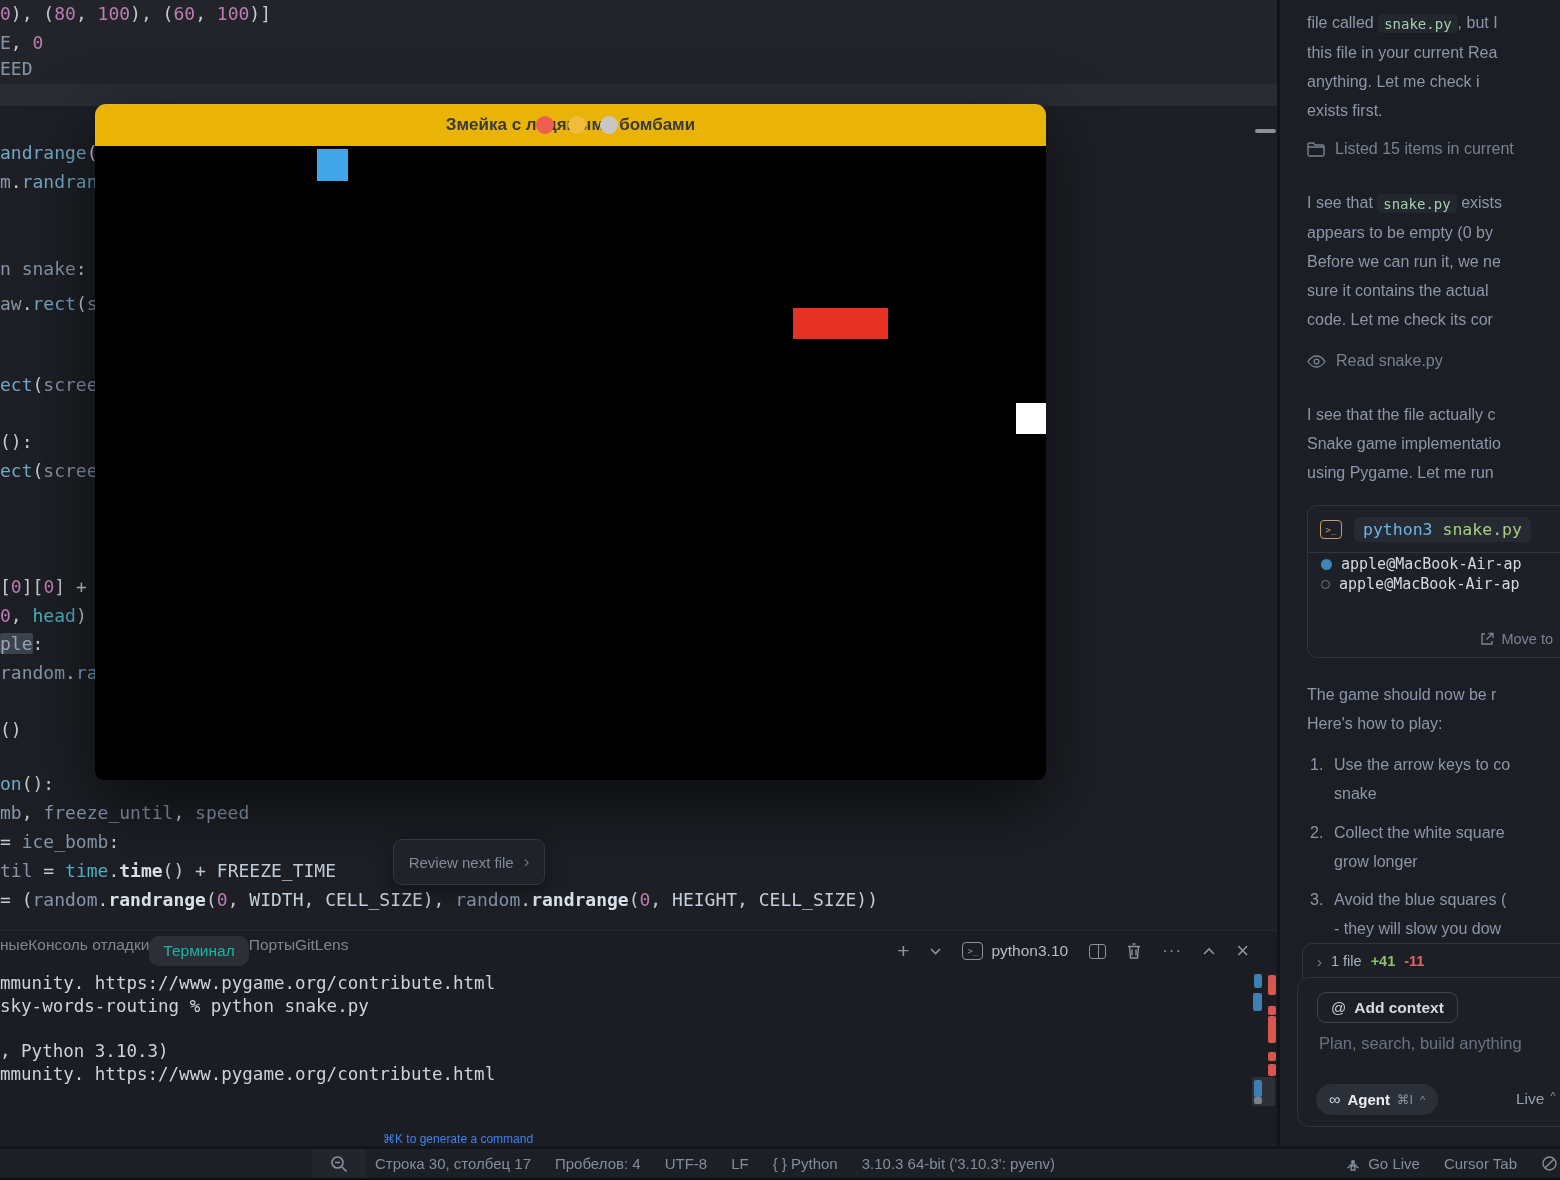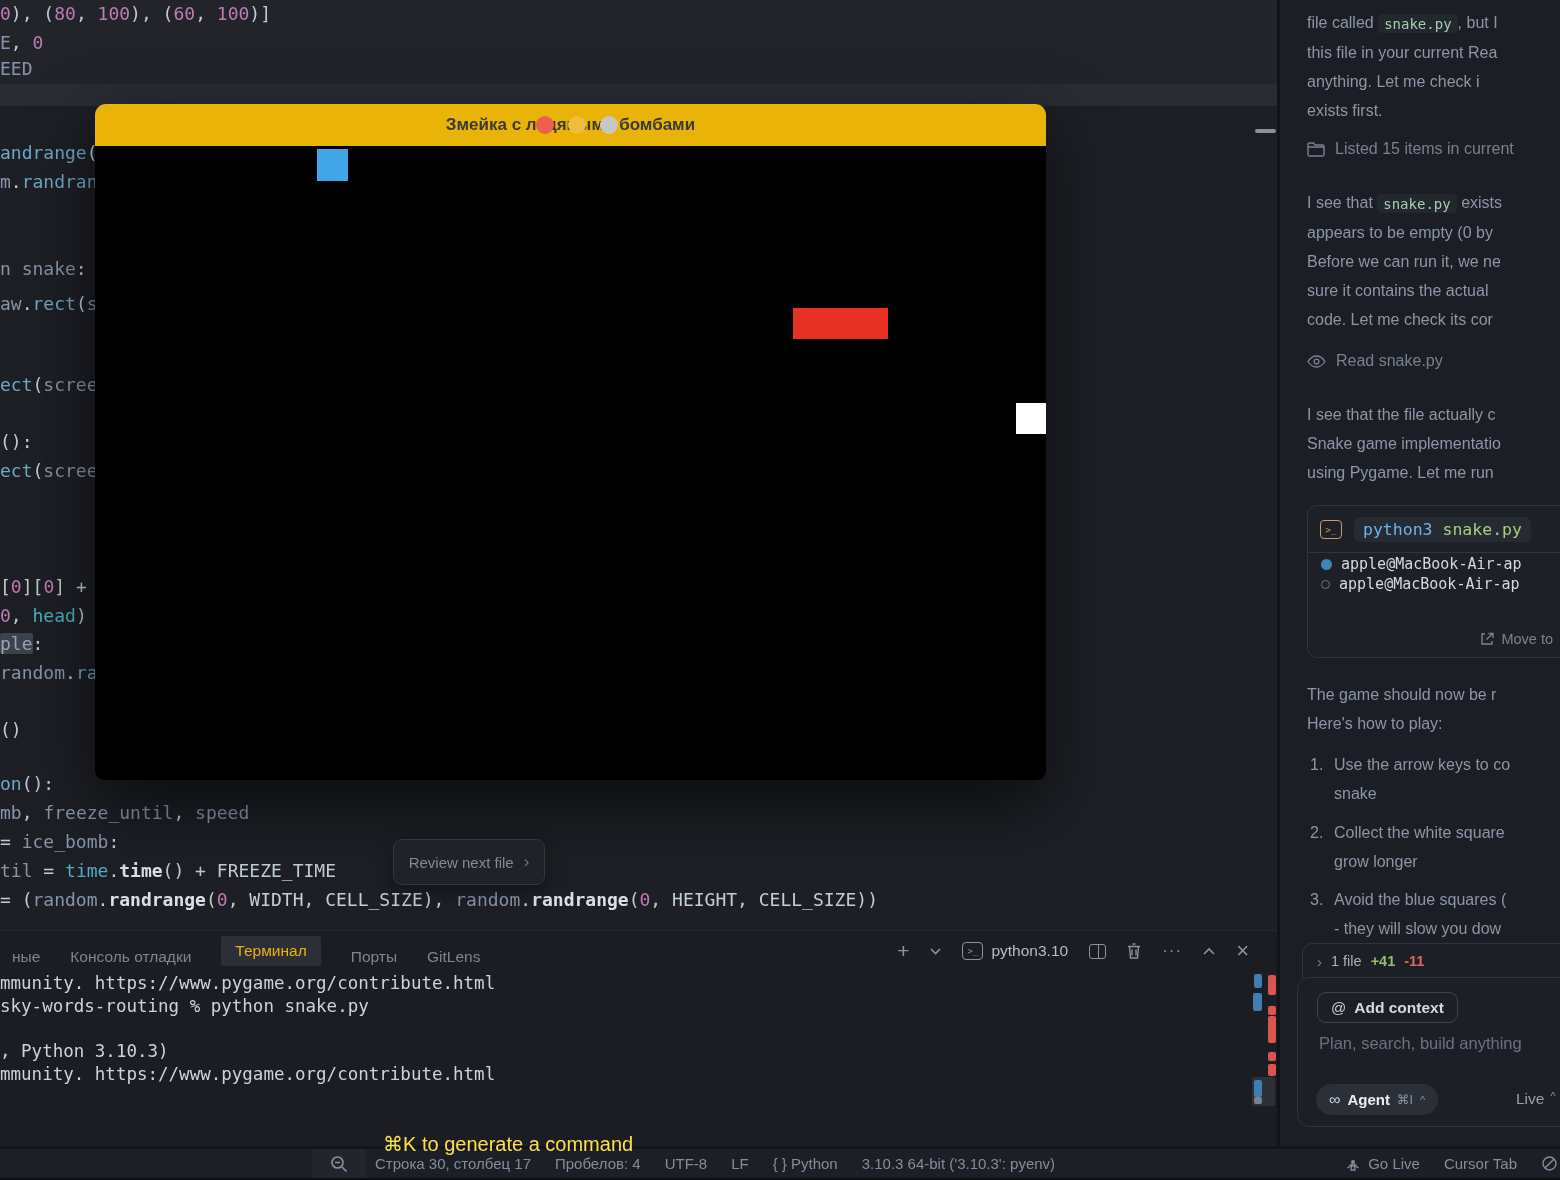--- a/index.html
+++ b/index.html
@@ -41,33 +41,33 @@
   }
   .g-title { position:absolute; left:0; right:0; text-align:center; font-size:17px; font-weight:700; color:#3a3a3a; }
   .lights { position:relative; display:flex; gap:14px; margin-left:12px; z-index:2; }
   .tl { width:18px; height:18px; border-radius:50%; }
   .tl.red { background:#ee5f52; } .tl.yel { background:#f0bc3e; } .tl.gry { background:#c9c7c4; }
   .g-canvas { position:relative; height:634px; background:#000; border-radius:0 0 9px 9px; overflow:hidden; }
   .g-obj { position:absolute; }
   
   .terminal { position:absolute; left:0; top:930px; width:1277px; height:216px; background:#1b1d22; border-top:1px solid #26282e; }
   .term-header { position:absolute; left:0; top:2px; width:1277px; height:36px; display:flex; align-items:center; }
-  .term-tabs { display:flex; align-items:flex-end; gap:30px; padding-left:12px; }
+  .term-tabs { display:flex; align-items:flex-start; padding-left:0; }
   .term-tab { color:#7d8693; font-size:15.5px; cursor:pointer; white-space:nowrap; }
-  .term-tab.active { color:#eab308; background:#2c2f36; border-radius:2px; padding:6px 14px; }
+  .term-tab.active { color:#14b8a6; background:#2c2f36; border-radius:10px; padding:6px 14px; }
   .term-actions { position:absolute; right:28px; top:0; height:36px; display:flex; align-items:center; gap:21px; color:#8a93a1; }
   .ta-ic { display:flex; align-items:center; color:#8a93a1; font-size:17px; cursor:pointer; }
   .shell-badge { display:flex; align-items:center; gap:8px; cursor:pointer; }
   .badge-box { width:21px; height:18px; border:1.6px solid #8a93a1; border-radius:4px; font-family:"DejaVu Sans Mono",monospace; font-size:9px; display:flex; align-items:center; justify-content:center; color:#8a93a1; }
   .shell-label { color:#b6bdc9; font-size:15.5px; }
   .split-ic { width:17px; height:15px; border:1.6px solid #8a93a1; border-radius:3px; position:relative; }
   .split-ic::after { content:""; position:absolute; left:50%; top:0; bottom:0; width:1.6px; background:#8a93a1; }
   .term-lines-wrap { position:absolute; left:0; top:40px; width:1277px; height:130px; }
   .term-line { position:absolute; left:0; white-space:pre; color:#ced3da; font-family:"DejaVu Sans Mono","Liberation Mono",monospace; font-size:17.5px; }
-  .cmdk-hint { position:absolute; left:383px; top:1132px; color:#fde047; font-size:20px; z-index:2; }
+  .cmdk-hint { position:absolute; left:383px; top:1132px; color:#3b82f6; font-size:12px; z-index:2; }
   .mm-layer { position:absolute; left:0; top:0; width:1560px; height:1180px; pointer-events:none; z-index:4; }
   .mm { position:absolute; }
   
   .panel-divider { position:absolute; left:1277px; top:0; width:3px; height:1146px; background:#121318; }
   .chat-panel { position:absolute; left:1280px; top:0; width:280px; height:1146px; background:#1b1e24; overflow:visible; }
   .chat-flow { position:absolute; left:27px; top:0; width:320px; }
   .chat-p { position:absolute; left:0; width:320px; }
   .chat-line { color:#8d96a8; font-size:16px; line-height:29px; white-space:pre; }
   .inline-code { font-family:"DejaVu Sans Mono",monospace; font-size:14px; color:#a4cfad; background:#23272e; border-radius:4px; padding:1.5px 6px; }
   .chat-tool { position:absolute; left:0; display:flex; align-items:center; gap:10px; color:#78818f; font-size:16px; cursor:pointer; white-space:nowrap; }

